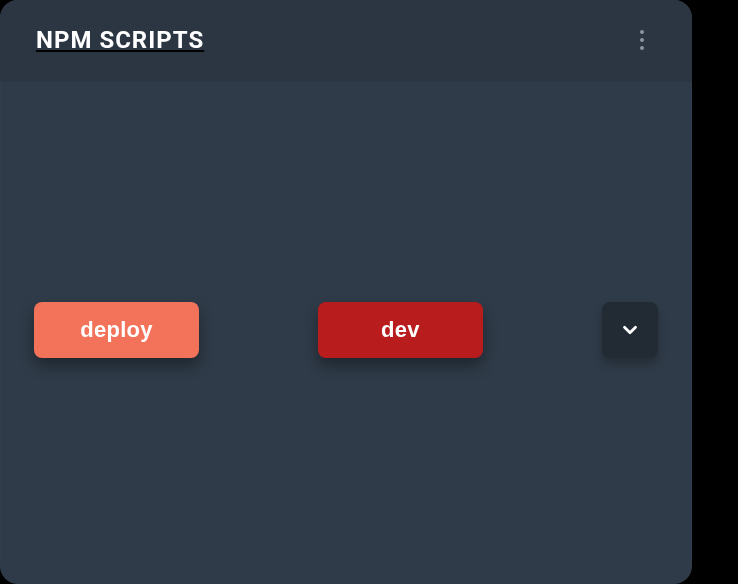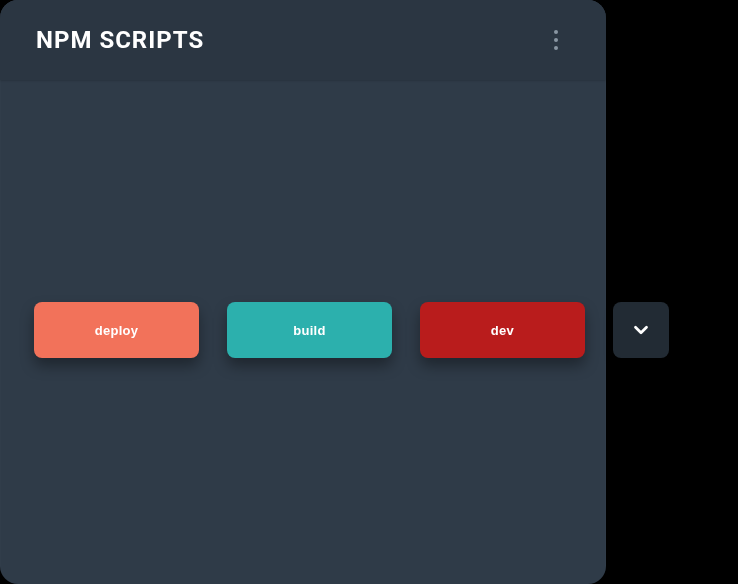--- a/index.html
+++ b/index.html
@@ -8,26 +8,27 @@
       box-sizing: border-box;
     }
     body {
       font-family: -apple-system, BlinkMacSystemFont, "Segoe UI", Roboto, Helvetica, Arial, sans-serif;
       background: #000;
       width: 738px;
       height: 584px;
       overflow: hidden;
     }
     .panel {
-      width: 606px;
+      width: 692px;
       height: 584px;
       background: #2f3b48;
       border-radius: 18px;
       position: relative;
       box-shadow: inset 0 1px 2px rgba(255,255,255,0.05);
+      text-decoration: underline;
     }
     .header {
       height: 80px;
       background: #2b3642;
       border-radius: 18px 18px 0 0;
       display: flex;
       align-items: center;
       justify-content: space-between;
       padding: 0 36px 0 36px;
       box-shadow: 0 1px 2px rgba(0,0,0,0.15);
@@ -69,21 +70,21 @@
       align-items: center;
       justify-content: space-between;
       gap: 28px;
     }
     .script-btn {
       flex: 0 0 165px;
       height: 56px;
       border: none;
       border-radius: 8px;
       color: #fff;
-      font-size: 13px;
+      font-size: 22px;
       font-weight: 700;
       cursor: pointer;
       box-shadow: 0 8px 14px rgba(0,0,0,0.35);
       display: flex;
       align-items: center;
       justify-content: center;
       letter-spacing: 0.3px;
     }
     .script-deploy { background: #f2725a; }
     .script-build  { background: #2cb0ad; }
@@ -119,23 +120,20 @@
           <span></span>
           <span></span>
       </div>
     </button>
   </div>
 
   <div class="content">
     <button class="script-btn script-deploy">
       <span>deploy</span>
     </button>
-    <button class="script-btn script-build">
-      <span>build</span>
-    </button>
     <button class="script-btn script-dev">
       <span>dev</span>
     </button>
     <button class="expand-btn">
       <svg viewBox="0 0 24 24" fill="none" stroke="#fff" stroke-width="3" stroke-linecap="round" stroke-linejoin="round">
         <polyline points="6 9 12 15 18 9"></polyline>
       </svg>
     </button>
   </div>
 

